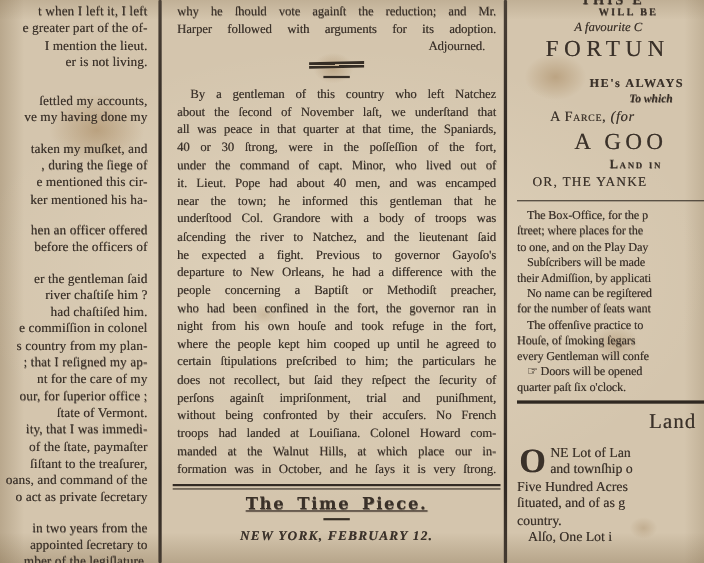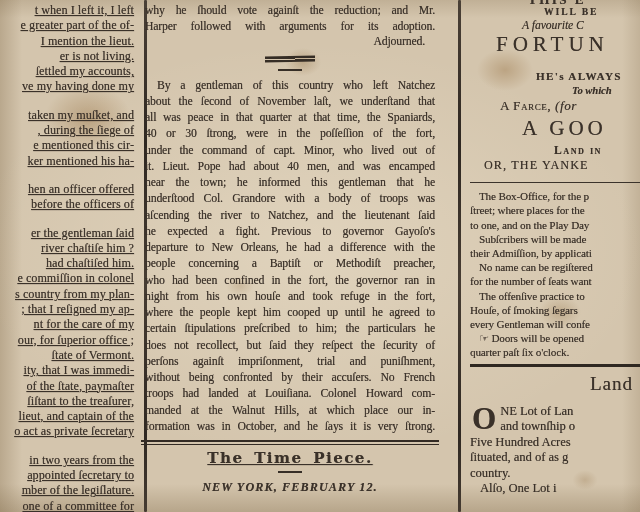--- a/index.html
+++ b/index.html
@@ -21,28 +21,28 @@
       linear-gradient(0deg, rgba(115,92,58,.30) 0, rgba(0,0,0,0) 28px),
       linear-gradient(180deg, rgba(115,92,58,.20) 0, rgba(0,0,0,0) 18px);
   }
   .ink{ text-shadow:0.25px 0.25px 0.45px rgba(58,49,41,.6); }
   .vrule{
     position:absolute;top:0;bottom:0;width:2.5px;
     background:linear-gradient(180deg,#4a4036,#2e2721 28%,#473d33 55%,#2f2822 85%,#453b31);
     border-radius:1px;
   }
   
-  #col-left{position:absolute;left:0;top:0;width:141px;height:441px;padding-top:3px;box-sizing:border-box;text-decoration:underline;}
+  #col-left{position:absolute;left:0;top:0;width:141px;height:441px;padding-top:3px;box-sizing:border-box;}
   .frag{
     font-size:12px;line-height:15.3px;text-align:right;padding-right:7px;
     white-space:nowrap;overflow:hidden;letter-spacing:.1px;
   }
-  .gap-xs{margin-top:0;} .gap-md{margin-top:13px;} .gap-lg{margin-top:13px;}
+  .gap-xs{margin-top:20px;} .gap-md{margin-top:13px;} .gap-lg{margin-top:13px;}
   
-  #col-center{position:absolute;left:141px;top:0;width:298px;height:393px;padding-top:3px;box-sizing:border-box;}
+  #col-center{position:absolute;left:157px;top:0;width:298px;height:393px;padding-top:3px;box-sizing:border-box;}
   .cline{
     font-size:11.6px;line-height:15.5px;letter-spacing:-.1px;
     text-align:justify;text-align-last:justify;white-space:nowrap;padding:0 4px;
   }
   .cline.adj{text-align:right;text-align-last:right;padding-right:14px;}
   .deco-bar{
     width:50px;height:6px;margin:6px auto 3px;transform:skewY(-1.2deg);
     background:linear-gradient(180deg,#352d25 0 2.6px, rgba(0,0,0,0) 2.6px 3.6px, #352d25 3.6px 6px);
   }
   .dateline{ text-align:center;font-size:14.5px;line-height:18px;margin-top:4px;letter-spacing:2px; }
@@ -109,21 +109,21 @@
   <div class="frag">had chaſtiſed him.</div>
   <div class="frag">e commiſſion in colonel</div>
   <div class="frag">s country from my plan-</div>
   <div class="frag">; that I reſigned my ap-</div>
   <div class="frag">nt for the care of my</div>
   <div class="frag">our, for ſuperior office ;</div>
   <div class="frag">ſtate of Vermont.</div>
   <div class="frag">ity, that I was immedi-</div>
   <div class="frag">of the ſtate, paymaſter</div>
   <div class="frag">ſiſtant to the treaſurer,</div>
-  <div class="frag">lieut, and captain of the</div>
+  <div class="frag">oans, and command of the</div>
   <div class="frag">o act as private ſecretary</div>
   <div class="frag gap-lg">in two years from the</div>
   <div class="frag">appointed ſecretary to</div>
   <div class="frag">mber of the legiſlature.</div>
   <div class="frag">one of a committee for</div>
 </div>
 
 <div id="col-center" class="ink">
   <div class="cline">why he ſhould vote againſt the reduction; and Mr.</div>
   <div class="cline">Harper followed with arguments for its adoption.</div>

